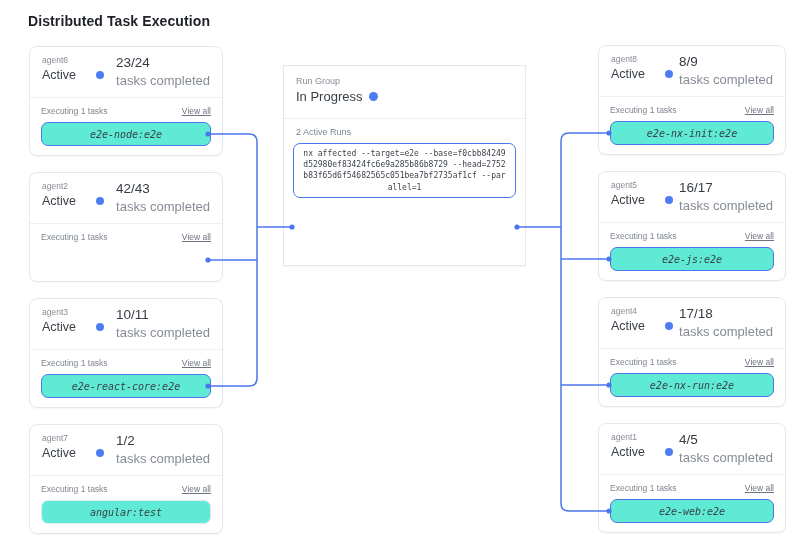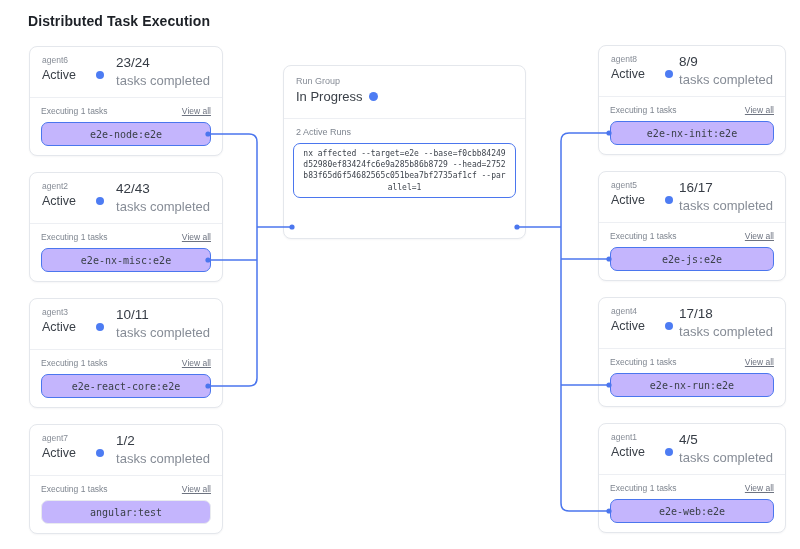--- a/index.html
+++ b/index.html
@@ -31,27 +31,28 @@
   .fraction-caption { margin-top:3px; font-size:13px; color:#868c96; }
 
   .agent-body { padding:8px 11px 0; }
   .exec-row { display:flex; justify-content:space-between; align-items:center; }
   .exec-label { font-size:8.5px; color:#7f8690; }
   .view-all { font-size:8.5px; color:#6d7380; text-decoration:underline; cursor:pointer; }
   .task-chip {
     margin-top:6px; height:24px; border:1.5px solid #4b76ee; border-radius:7px;
     display:flex; align-items:center; justify-content:center;
     font-family:"DejaVu Sans Mono", monospace; font-size:10px; color:#3a4048;
-    background:#c4b5fd;
+    background:#5eead4;
+    font-style:italic;
   }
   .task-chip.muted { border-color:#e9ebef; }
 
   .run-card {
-    position:absolute; left:283px; top:65px; width:243px; height:174px;
-    background:#fff; border:1px solid #e4e7ec; border-radius:8px;
+    position:absolute; left:283px; top:65px; width:243px; height:201px;
+    background:#fff; border:1px solid #e4e7ec; border-radius:0;
     box-shadow:0 1px 2px rgba(20,30,50,.04); z-index:1;
   }
   .run-head { height:53px; padding:10px 12px 0; border-bottom:1px solid #edeff3; position:relative; }
   .run-label { font-size:9px; color:#868c96; }
   .run-status-row { margin-top:3px; display:flex; align-items:center; gap:7px; }
   .run-status { font-size:13px; color:#3a4048; }
   .run-status-dot { width:9px; height:9px; border-radius:50%; background:#4d7cf3; }
   .run-head-right { position:absolute; right:12px; top:10px; text-align:right; }
   .run-fraction { font-size:14px; font-weight:500; color:#363c45; }
   .run-fraction-caption { margin-top:3px; font-size:9px; color:#868c96; }
@@ -102,21 +103,20 @@
       <div class="head-right">
         <div class="fraction">42/43</div>
         <div class="fraction-caption">tasks completed</div>
       </div>
     </div>
     <div class="agent-body">
       <div class="exec-row">
         <span class="exec-label">Executing 1 tasks</span>
         <span class="view-all">View all</span>
       </div>
-      <div class="task-chip">e2e-nx-misc:e2e</div>
     </div>
   </div>
     <div class="agent-card">
     <div class="agent-head">
       <div class="agent-name">agent3</div>
       <div class="status-row">
         <span class="status-text">Active</span>
         <span class="status-dot"></span>
       </div>
       <div class="head-right">

